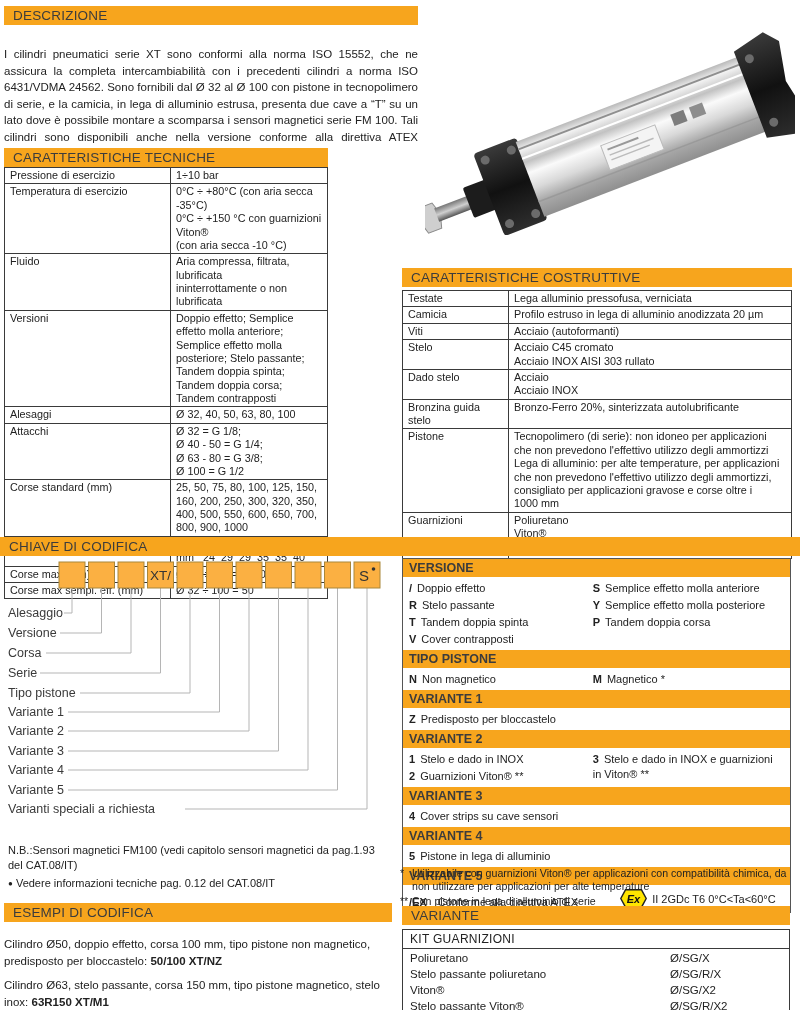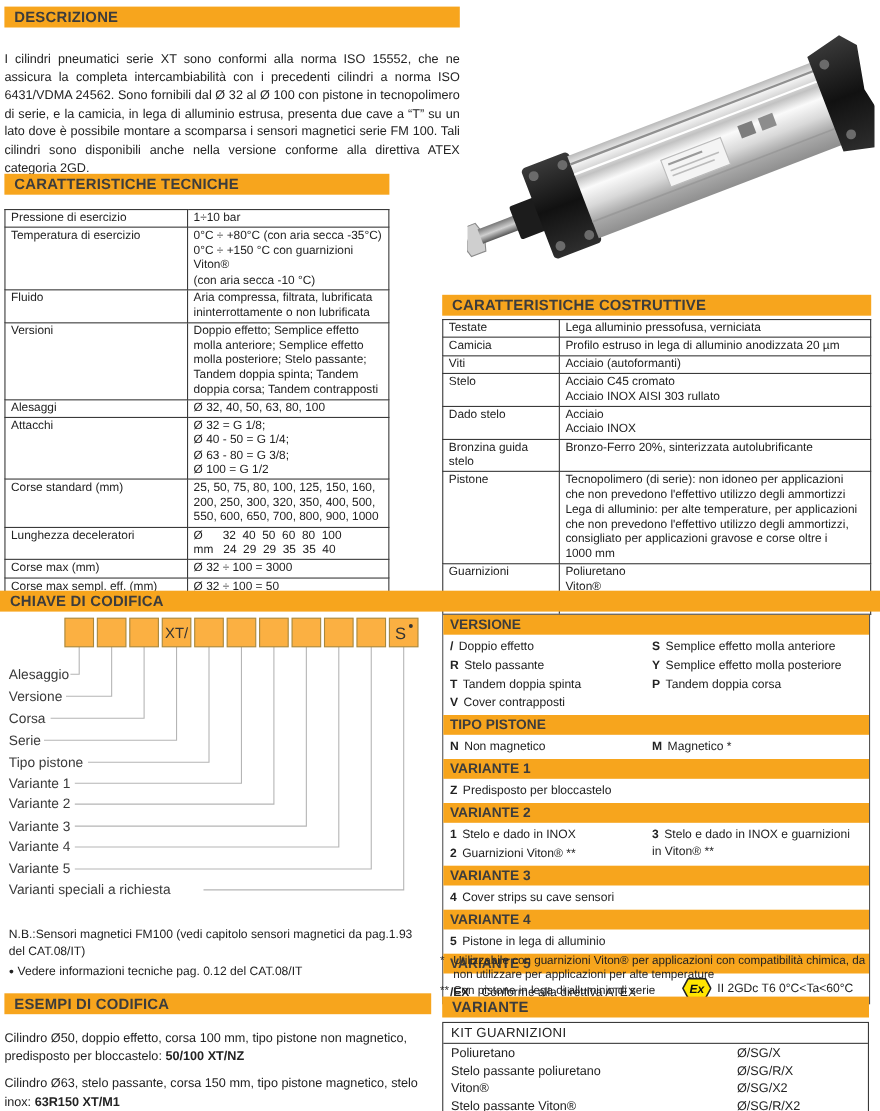--- a/index.html
+++ b/index.html
@@ -1,19 +1,19 @@
 <!DOCTYPE html>
 <html><head>
 <meta charset="utf-8">
 <style>
   html,body{margin:0;padding:0}
   body{width:800px;height:1010px;position:relative;background:#fff;
        font-family:"Liberation Sans",sans-serif;color:#222;overflow:hidden}
   .abs{position:absolute}
-  .bar{background:#F7A51D;color:#3c3c3c;font-weight:bold;font-size:13.5px;
+  .bar{background:#F7A51D;color:#3c3c3c;font-weight:normal;font-size:13.5px;
        line-height:19px;height:19px;padding:0 0 0 9px;letter-spacing:.2px}
   
   table.spec{border-collapse:collapse;width:100%;font-size:10.8px;table-layout:fixed}
   table.spec td{border:1px solid #3a3a3a;padding:1px 5px;vertical-align:top;
        line-height:1.24;white-space:pre-wrap}
   table.spec{border:1.5px solid #3a3a3a}
   .body-text{font-size:11.5px;line-height:1.44;text-align:justify;margin-top:21px}
   
   .panel{border:1.5px solid #555;background:#fff}
   .panel .phead{background:#F7A51D;color:#3c3c3c;font-weight:bold;font-size:12.5px;
@@ -95,23 +95,23 @@
       <rect x="206" y="36" width="14" height="12" fill="#7d7d7d"></rect>
       <rect x="226" y="36" width="14" height="12" fill="#8d8d8d"></rect>
 
       <polygon points="288,0 322,-8 334,6 326,46 334,86 322,100 288,92" fill="url(#capG)"></polygon>
       <circle cx="300" cy="12" r="4.5" fill="#6b6b6b"></circle>
         <circle cx="300" cy="80" r="4.5" fill="#6b6b6b"></circle>
     </g>
   </svg>
 </div>
 
-<div class="abs" style="left:4px;top:158px;width:350px">
+<div class="abs" style="left:4px;top:148px;width:324px">
   <div class="bar">CARATTERISTICHE TECNICHE</div>
-  <table class="spec" style="margin-top:13px">
+  <table class="spec" style="margin-top:0">
     <colgroup>
         <col style="width:166px">
         <col>
       </colgroup>
     <tbody>
         <tr>
           <td>Pressione di esercizio</td>
           <td>1÷10 bar</td>
         </tr>
     <tr>

